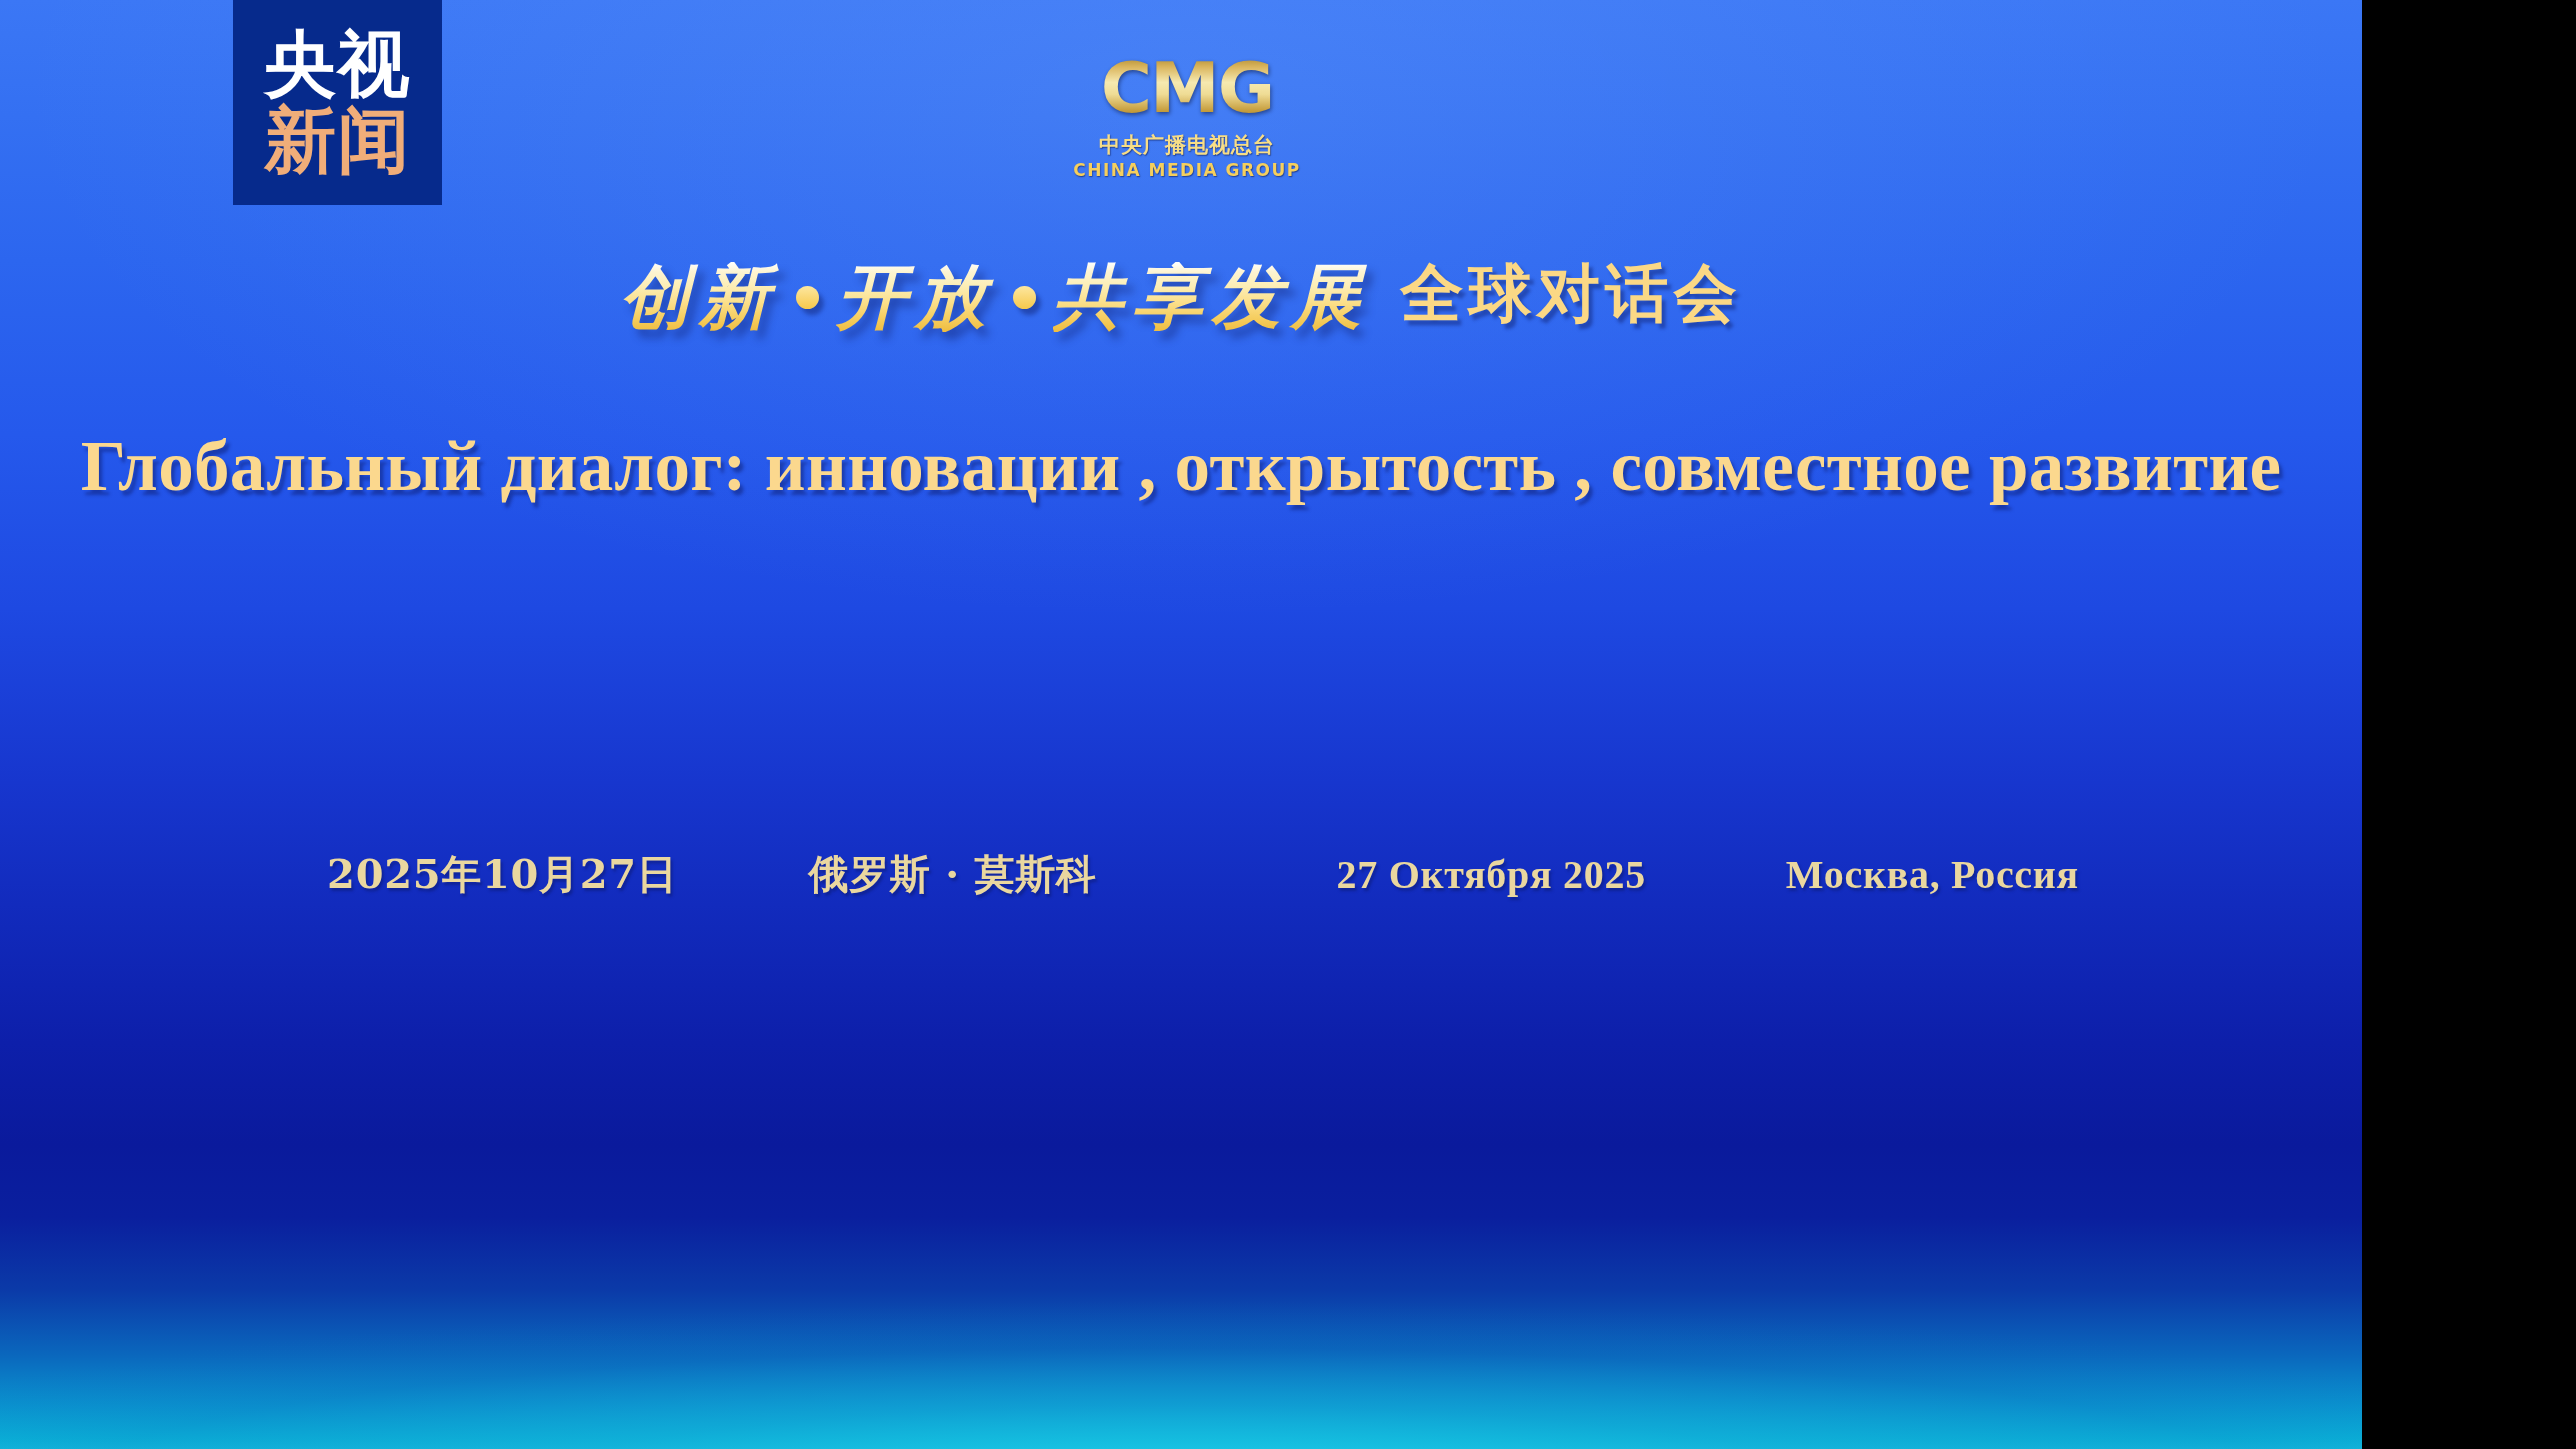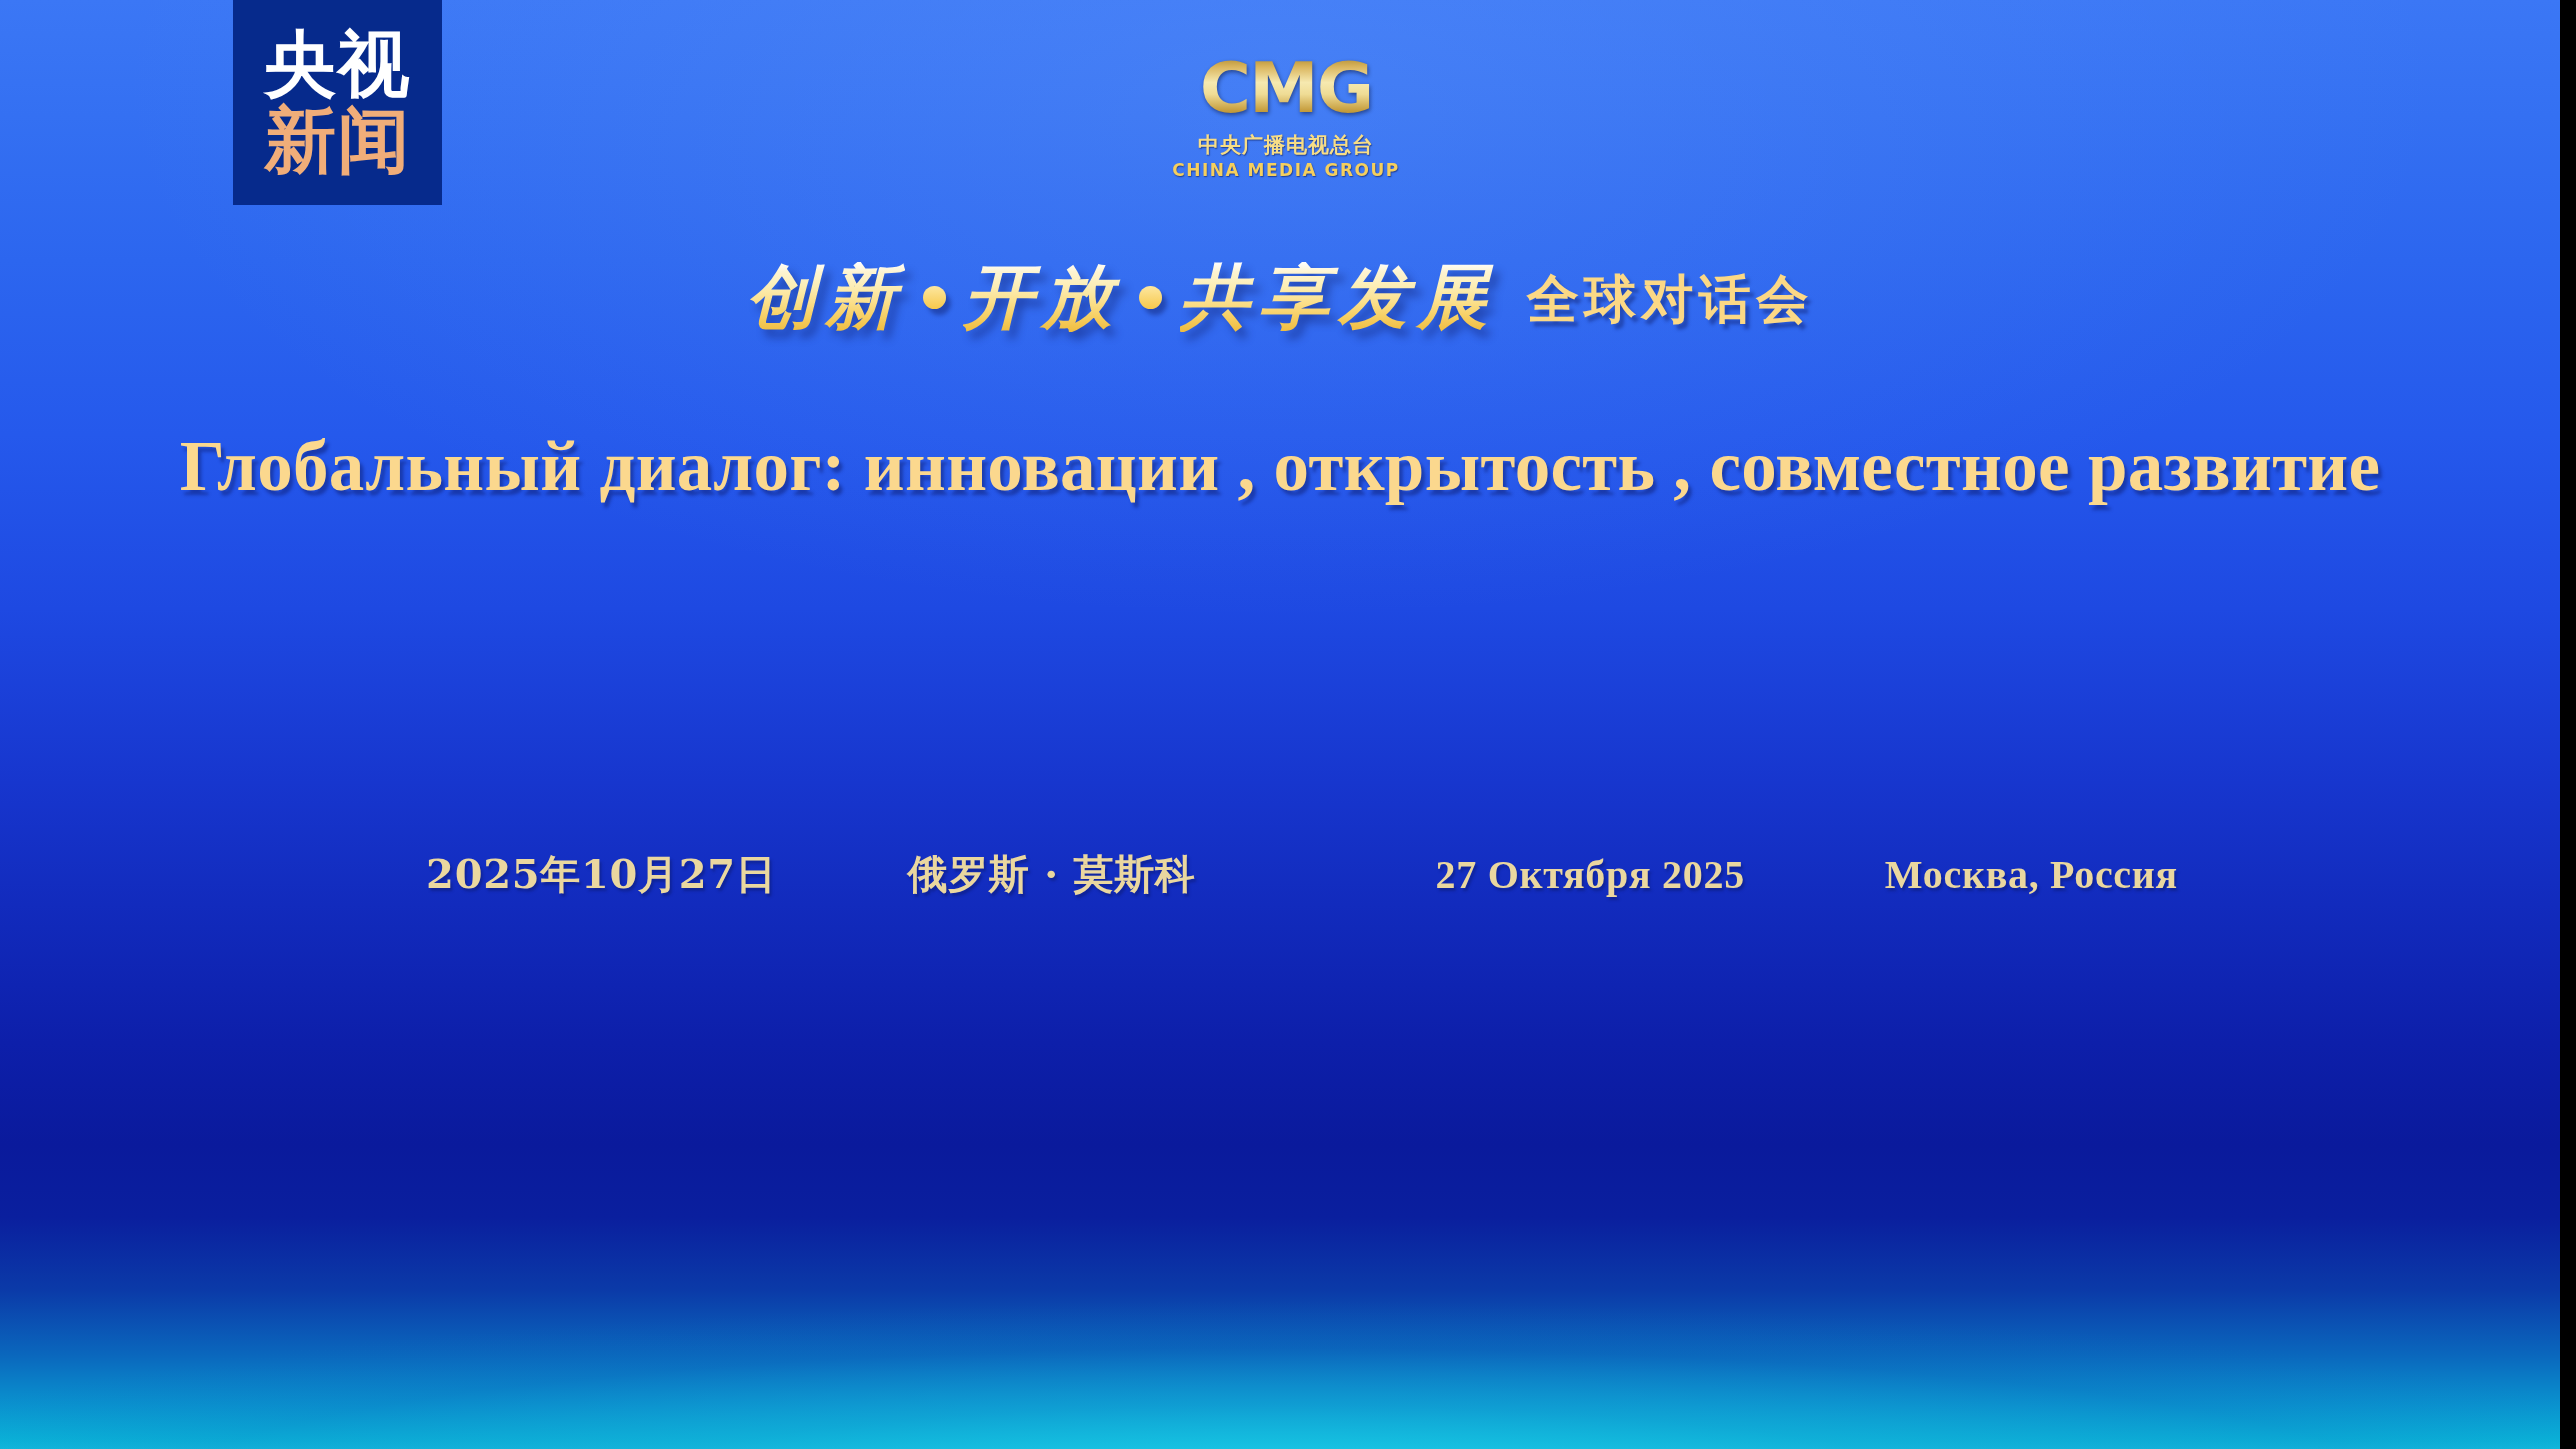--- a/index.html
+++ b/index.html
@@ -4,21 +4,21 @@
 <title>CMG Global Dialogue Backdrop</title>
 <style>
   html, body {
     margin: 0;
     padding: 0;
     background: #000;
   }
 
   #stage {
     position: relative;
-    width: 2560px;
+    width: 2362px;
     height: 1449px;
     overflow: hidden;
     font-family: "Liberation Sans", "DejaVu Sans", sans-serif;
     
     background:
       linear-gradient(to bottom,
         #3b77f5 0%,
         #3470f2 8%,
         #2c66ef 18%,
         #2559ec 30%,
@@ -167,21 +167,21 @@
     background: linear-gradient(to bottom, #fde7a0, #f6c84b);
     margin: 0 17.4px 23px 17.4px;
     box-shadow: 4.7px 6px 4px rgba(10,20,90,0.40);
     flex: 0 0 auto;
   }
   .title-cn-sub {
     margin-left: 29.5px;
     margin-bottom: 6.7px;
     font-family: "DejaVu Serif", "Liberation Serif", serif;
     font-weight: 700;
-    font-size: 52px;
+    font-size: 63px;
     line-height: 1;
     letter-spacing: 5.4px;
     color: #fbd885;
     text-shadow: 4px 5.4px 3.4px rgba(10,20,90,0.40);
     white-space: nowrap;
   }
 
   
   .title-ru {
     position: absolute;

